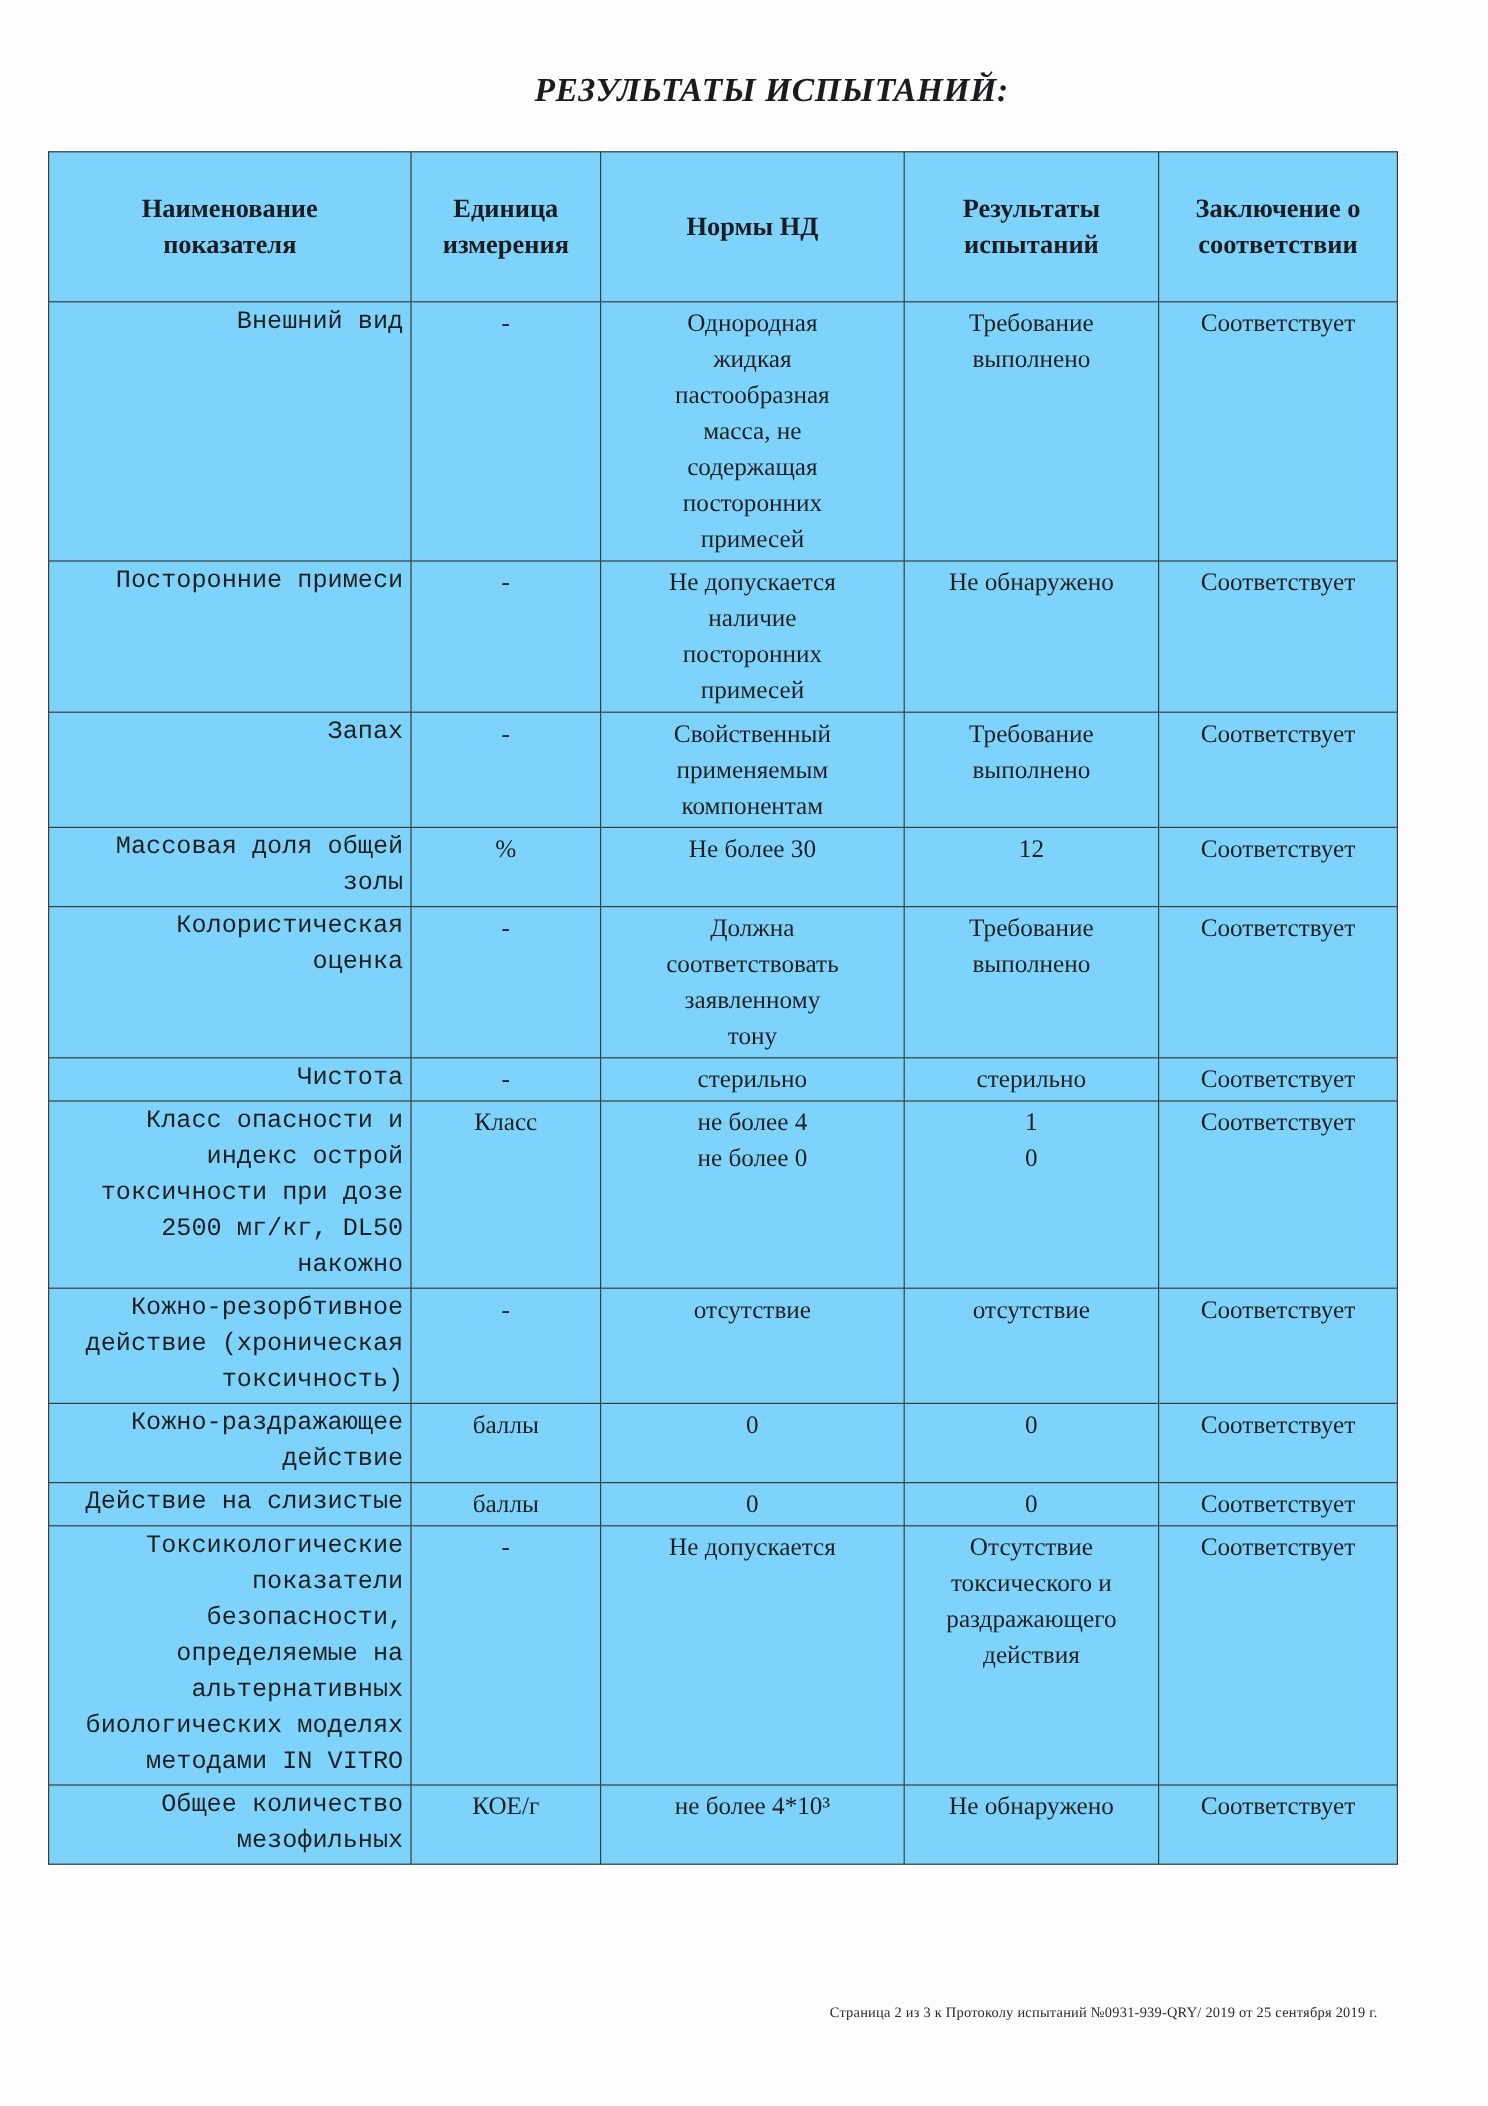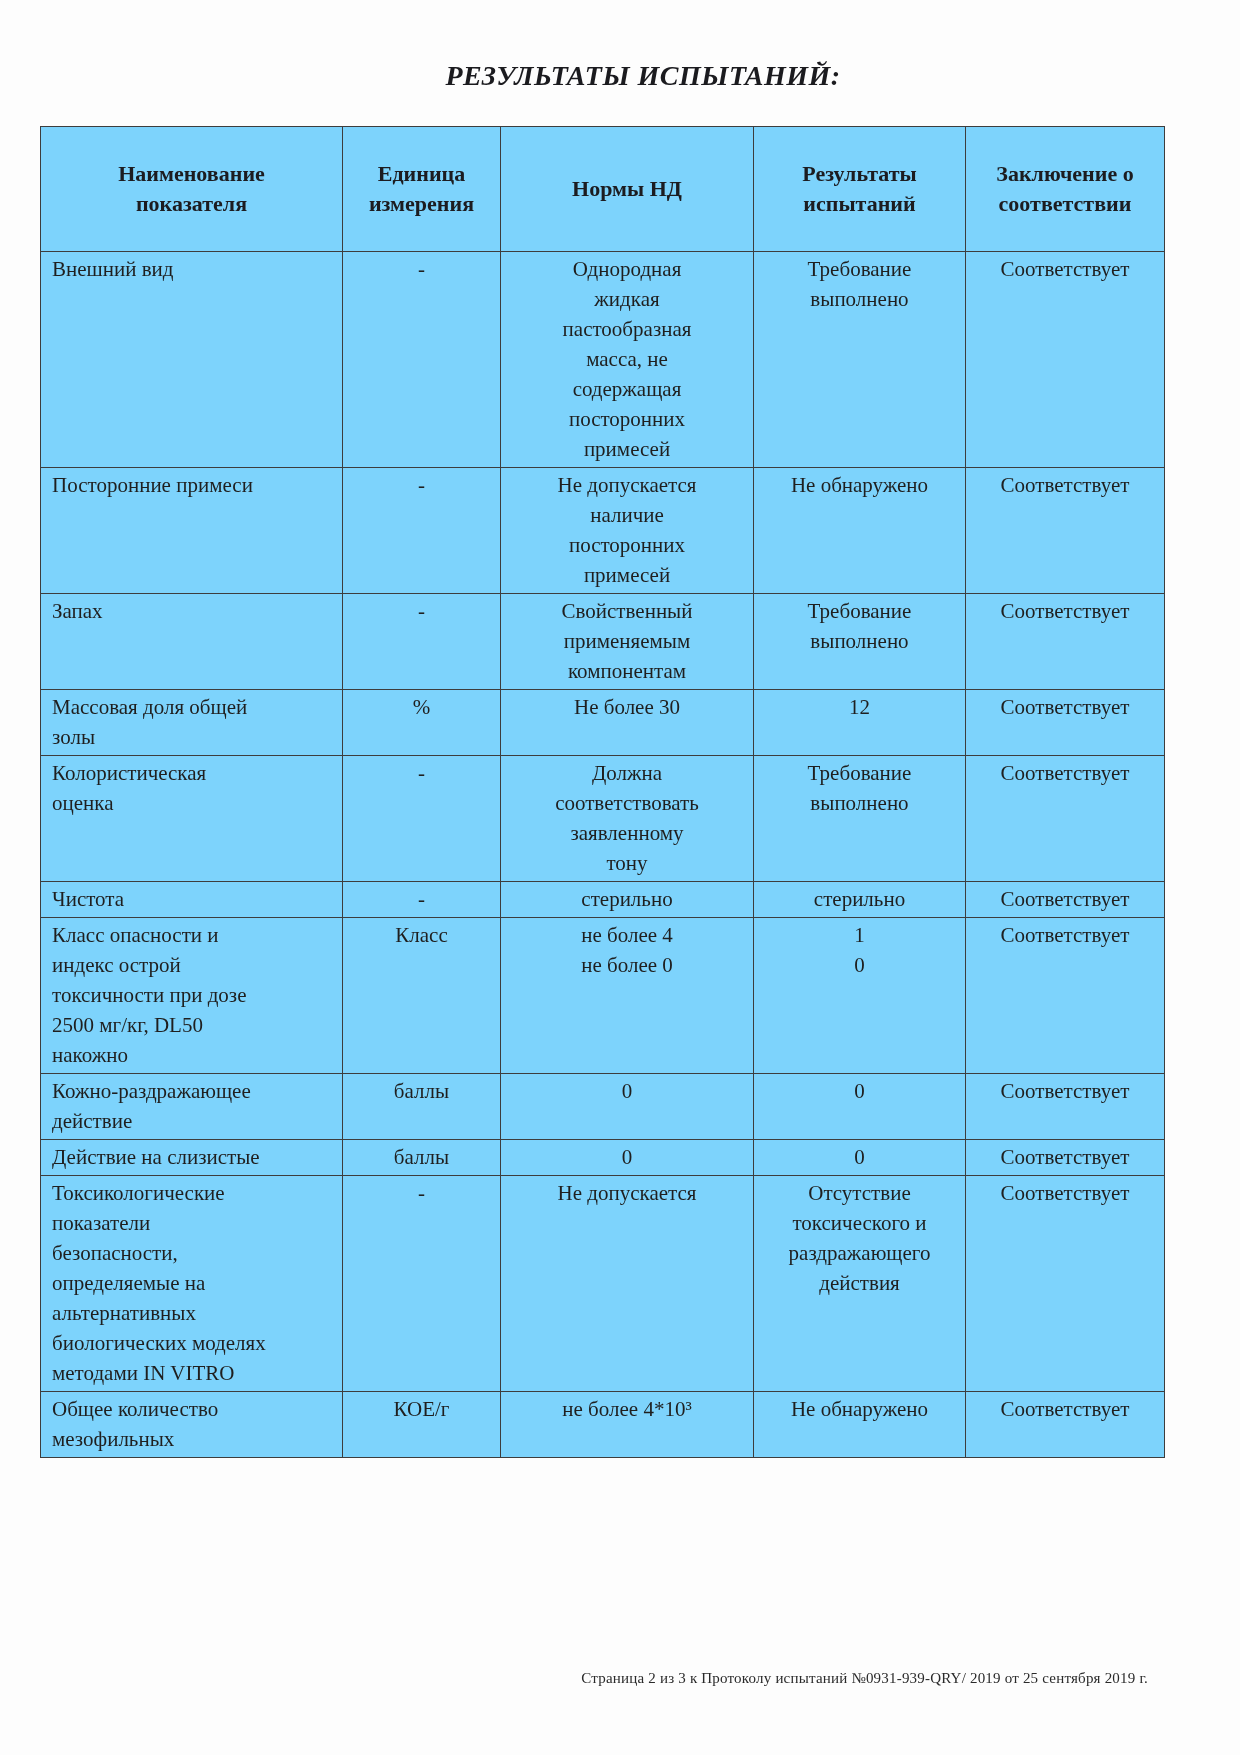--- a/index.html
+++ b/index.html
@@ -49,33 +49,34 @@
     text-align: center;
     padding: 2px 6px;
     color: #1c1c20;
   }
   table.results td {
     vertical-align: top;
     text-align: center;
     padding: 2px 6px 3px 6px;
   }
   table.results td.col0 {
-    text-align: left;
+    text-align: right;
     padding-left: 11px;
+    font-family: Liberation Mono, monospace;
   }
   .col-w0 { width: 302px; }
   .col-w1 { width: 158px; }
   .col-w2 { width: 253px; }
   .col-w3 { width: 212px; }
   .col-w4 { width: 199px; }
   .page-footer {
     position: absolute;
     top: 1670px;
     right: 92px;
-    font-size: 15px;
+    font-size: 12px;
     color: #2a2a2a;
     letter-spacing: 0.2px;
   }
 </style>
 </head>
 <body>
 
 <div>
 
   <h1 class="doc-title">РЕЗУЛЬТАТЫ ИСПЫТАНИЙ:</h1>
@@ -170,20 +171,29 @@
 2500 мг/кг, DL50
 накожно</td>
           <td class="col1">Класс</td>
           <td class="col2">не более 4
 не более 0</td>
           <td class="col3">1
 0</td>
           <td class="col4">Соответствует</td>
         </tr>
         <tr>
+          <td class="col0">Кожно-резорбтивное
+действие (хроническая
+токсичность)</td>
+          <td class="col1">-</td>
+          <td class="col2">отсутствие</td>
+          <td class="col3">отсутствие</td>
+          <td class="col4">Соответствует</td>
+        </tr>
+        <tr>
           <td class="col0">Кожно-раздражающее
 действие</td>
           <td class="col1">баллы</td>
           <td class="col2">0</td>
           <td class="col3">0</td>
           <td class="col4">Соответствует</td>
         </tr>
         <tr>
           <td class="col0">Действие на слизистые</td>
           <td class="col1">баллы</td>

